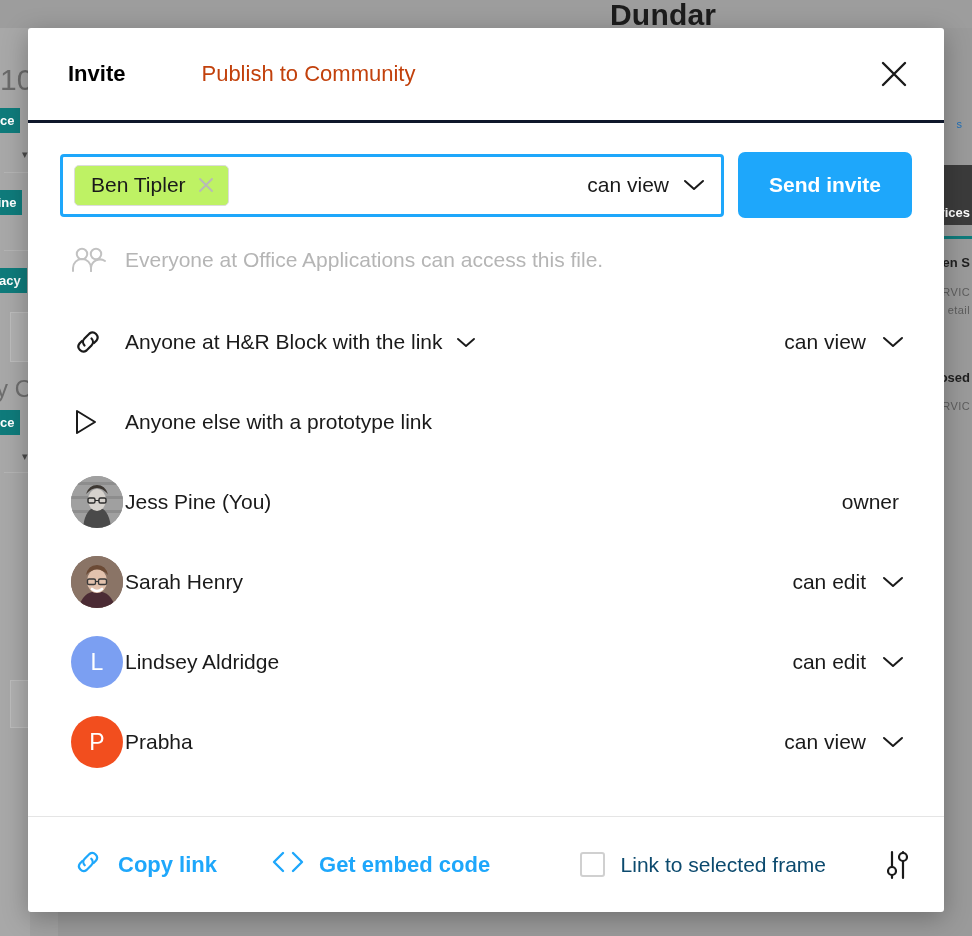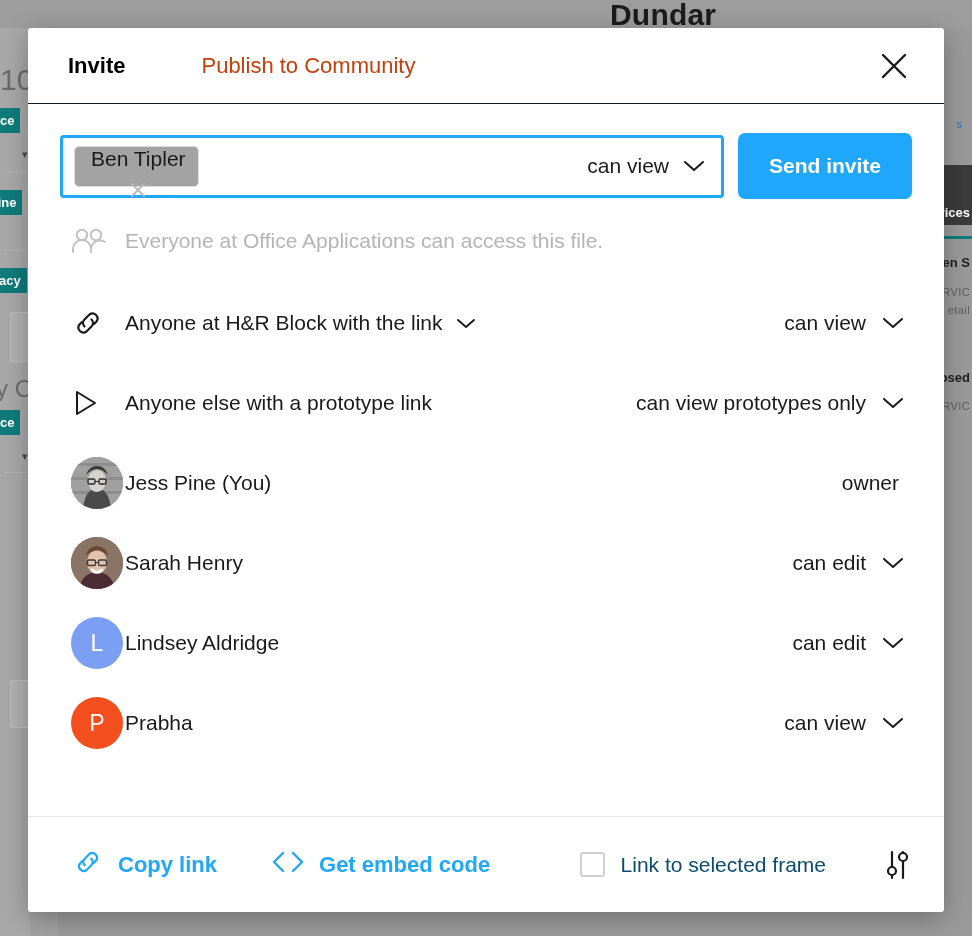--- a/index.html
+++ b/index.html
@@ -156,26 +156,26 @@
     background: #ffffff;
     border-radius: 3px;
     box-shadow: 0 6px 26px rgba(0,0,0,.28);
     display: flex;
     flex-direction: column;
     overflow: hidden;
   }
 
   
   .modal-header {
-    height: 76px;
+    height: 95px;
     flex: none;
     display: flex;
     align-items: center;
     padding: 0 32px 0 40px;
-    border-bottom: 1px solid #0f172a;
+    border-bottom: 3px solid #0f172a;
     position: relative;
   }
   .tab {
     font-size: 22px;
     color: #c2410c;
     cursor: pointer;
     white-space: nowrap;
   }
   .tab.active {
     color: #000000;
@@ -220,23 +220,22 @@
     background: #ffffff;
   }
   .chip {
     display: inline-flex;
     align-items: center;
     gap: 10px;
     height: 41px;
     padding: 0 12px 0 16px;
     border: 1px solid #dcdcdc;
     border-radius: 5px;
-    background: #a3a3a3;
+    background: #bef264;
     cursor: default;
-    flex-direction: column;
   }
   .chip-label {
     font-size: 21px;
     color: #1a1a1a;
     white-space: nowrap;
   }
   .chip-remove {
     display: flex;
     align-items: center;
     justify-content: center;
@@ -488,28 +487,20 @@
     </div>
 
     <div class="access-row">
       <div class="row-icon">
         <svg width="30" height="30" viewBox="0 0 30 30" aria-hidden="true">
           <path d="M6 4 L24 15 L6 26 Z" stroke="#1a1a1a" stroke-width="2" fill="none" stroke-linejoin="round"></path>
         </svg>
       </div>
       <div class="row-label">Anyone else with a prototype link</div>
       <div class="row-spacer"></div>
-      <div class="row-perm">
-        <span>can view prototypes only</span>
-        <span>
-          <svg width="22" height="14" viewBox="0 0 22 14" aria-hidden="true">
-            <path d="M2 3 L11 11 L20 3" stroke="#1a1a1a" stroke-width="2" fill="none" stroke-linecap="round" stroke-linejoin="round"></path>
-          </svg>
-        </span>
-      </div>
     </div>
 
     <div class="access-row">
       <div class="row-avatar">
         <div class="avatar" style="background:#8e8e8e">
           <svg width="52" height="52" viewBox="0 0 52 52" aria-hidden="true">
             <rect width="52" height="52" fill="#a0a0a0"></rect>
             <rect x="0" y="6" width="52" height="3" fill="#8d8d8d"></rect>
             <rect x="0" y="20" width="52" height="3" fill="#8d8d8d"></rect>
             <rect x="0" y="34" width="52" height="3" fill="#8d8d8d"></rect>

